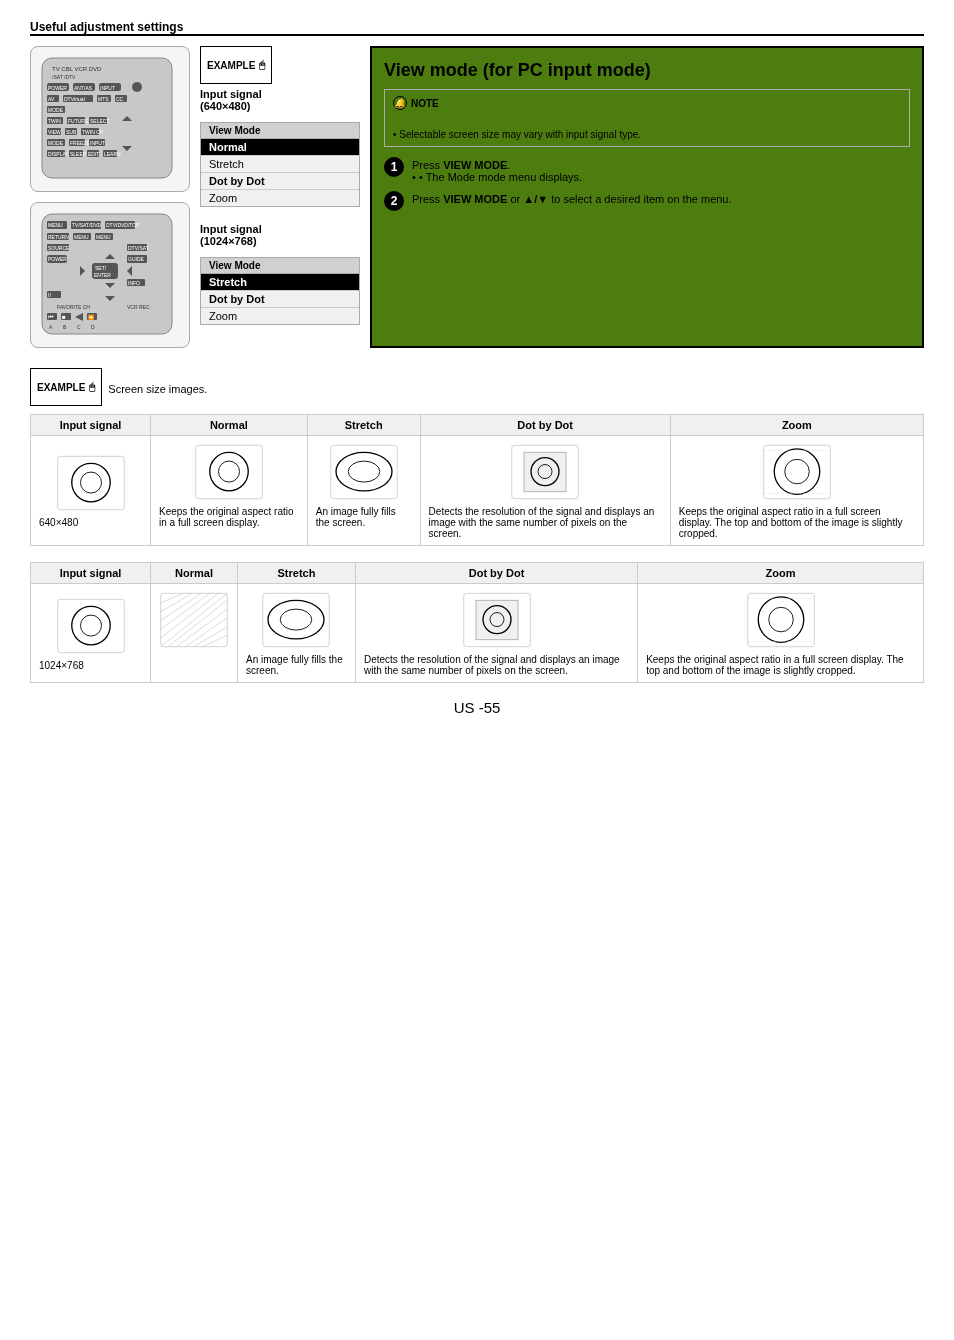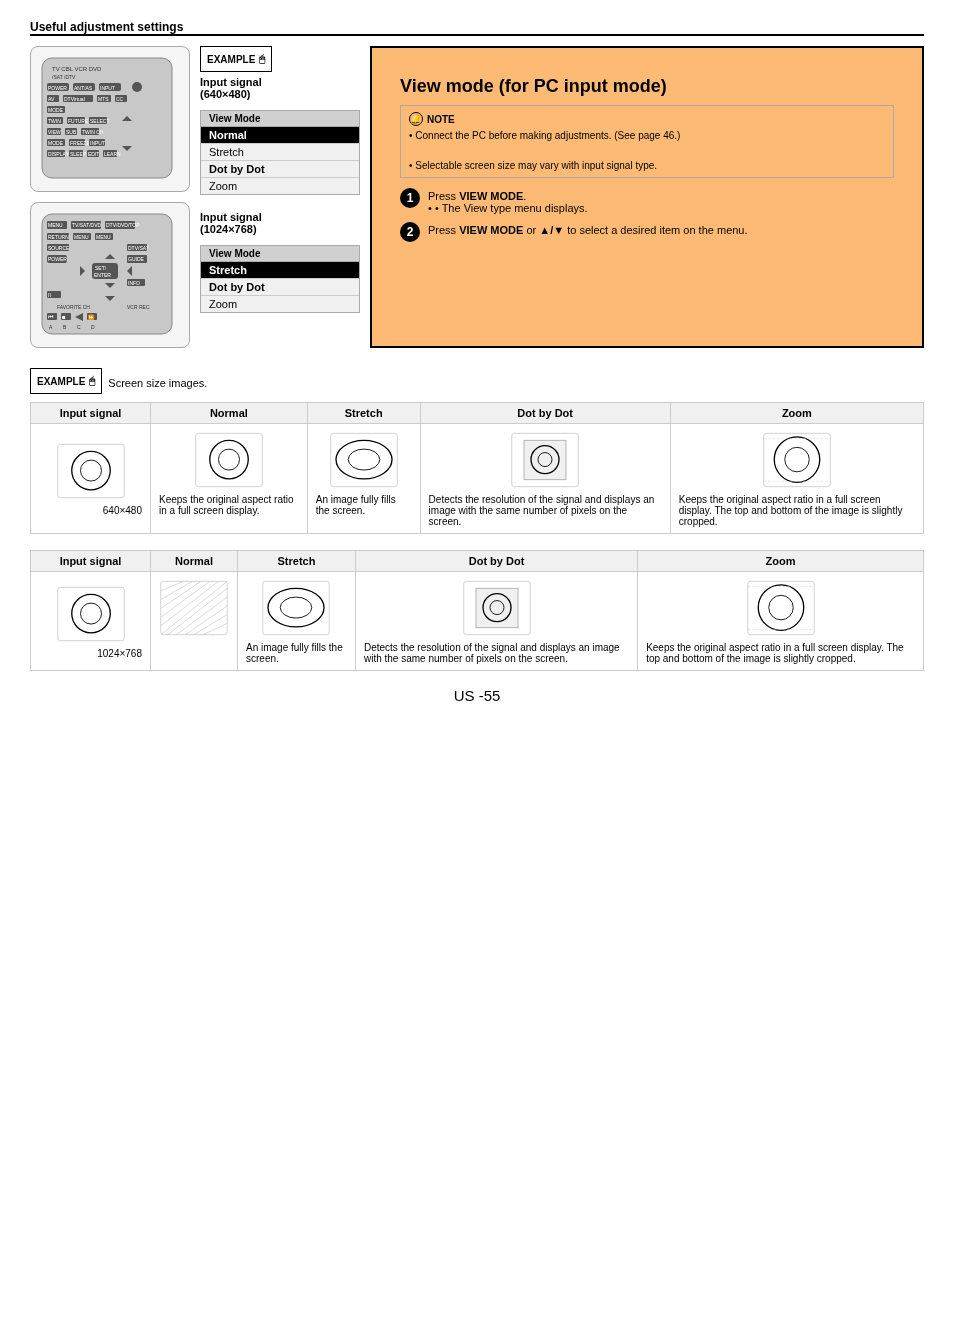--- a/index.html
+++ b/index.html
@@ -46,21 +46,21 @@
       display: flex;
       flex-direction: column;
       gap: 6px;
     }
 
     .example-badge {
       display: inline-flex;
       align-items: center;
       gap: 4px;
       border: 1px solid #000;
-      padding: 6px 6px;
+      padding: 12px 6px;
       font-size: 10px;
       font-weight: bold;
       margin-bottom: 4px;
     }
 
     .input-signal-label {
       font-weight: bold;
       font-size: 11px;
       margin-bottom: 4px;
     }
@@ -94,22 +94,22 @@
       font-weight: bold;
     }
 
     .menu-item:last-child {
       border-bottom: none;
     }
 
     .view-mode-section {
       flex: 1;
       border: 2px solid #000;
-      padding: 28px;
-      background: #fdba74;
+      padding: 12px;
+      background: #4d7c0f;
     }
 
     .view-mode-title {
       font-size: 18px;
       font-weight: bold;
       margin-bottom: 8px;
     }
 
     .view-mode-subtitle {
       font-size: 11px;
@@ -222,21 +222,21 @@
       margin: 0 auto 4px;
     }
 
     .circle-img svg {
       width: 100%;
       height: 100%;
     }
 
     .small-label {
       font-size: 10px;
-      text-align: right;
+      text-align: left;
       margin-top: 2px;
     }
 
     .page-num {
       text-align: center;
       font-size: 15px;
       margin-top: 10px;
     }
 
     
@@ -419,29 +419,28 @@
   </div>
 
   <div class="view-mode-section">
     <div class="view-mode-title">View mode (for PC input mode)</div>
 
     <div class="note-box">
       <div class="note-header">
         <span class="note-icon">🔔</span>
         <span>NOTE</span>
       </div>
-      <div>• <span>Connect the PC before making adjustments. (See page 46.)</span></div>
       <div style="margin-top:19px">• <span>Selectable screen size may vary with input signal type.</span></div>
     </div>
 
     <div class="step">
       <div class="step-num">1</div>
       <div class="step-text">
         Press <strong>VIEW MODE</strong>.<br>
-        • <span>• The View type menu displays.</span>
+        • <span>• The Mode mode menu displays.</span>
       </div>
     </div>
 
     <div class="step">
       <div class="step-num">2</div>
       <div class="step-text">
         Press <strong>VIEW MODE</strong> or <strong>▲/▼</strong> to select a desired item on the menu.
       </div>
     </div>
   </div>

